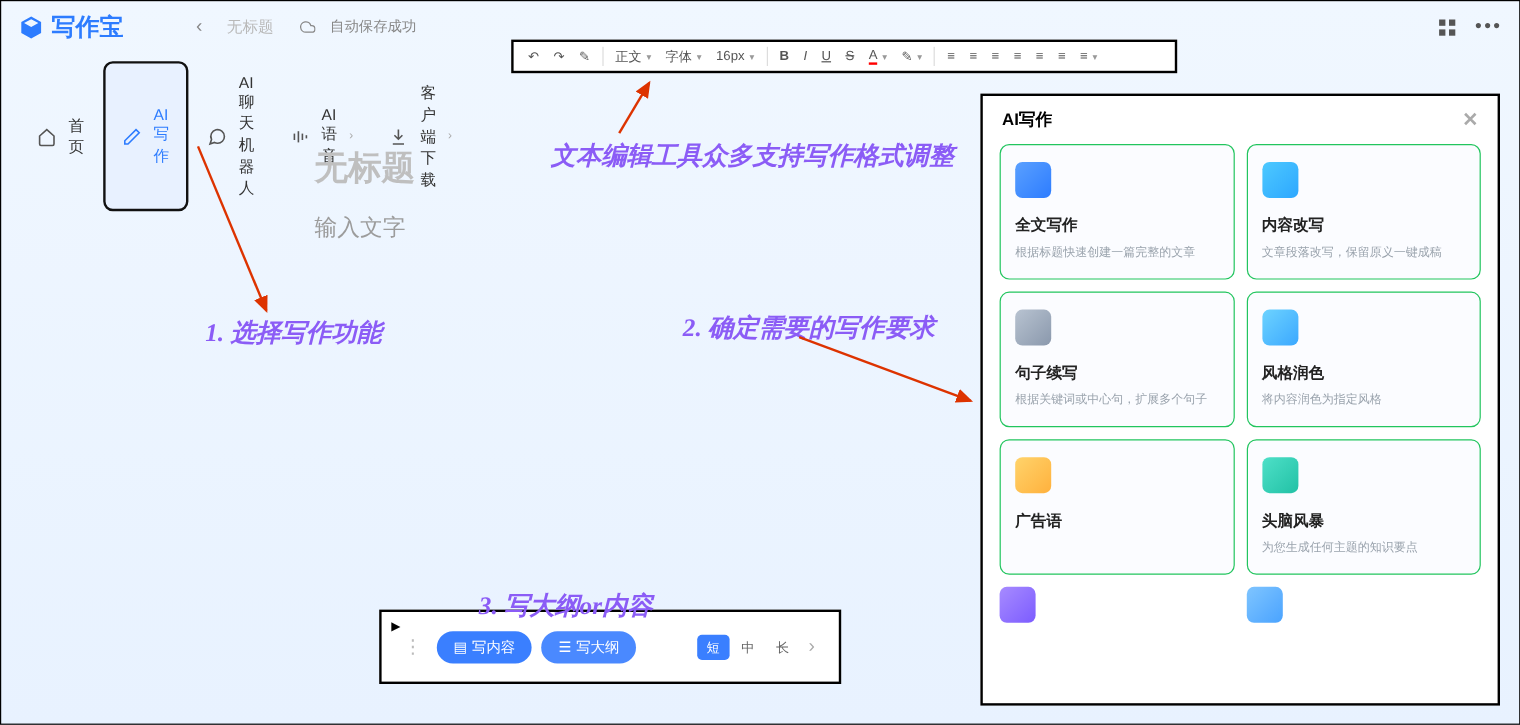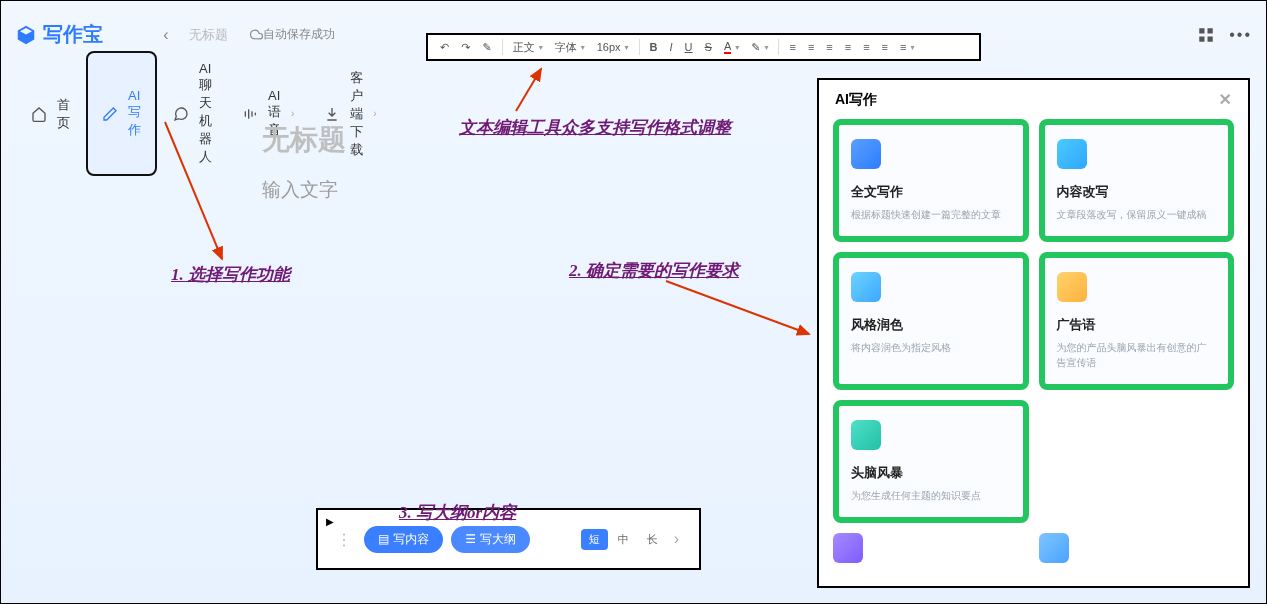--- a/index.html
+++ b/index.html
@@ -1,22 +1,22 @@
 <!DOCTYPE html>
 <html><head>
   <meta charset="utf-8">
   <style>
     * { box-sizing: border-box; margin: 0; padding: 0; }
     body { font-family: -apple-system, "PingFang SC", "Microsoft YaHei", sans-serif; background: linear-gradient(180deg,#f0f7ff 0%,#e8f2ff 100%); width:1267px; height:604px; overflow:hidden; position:relative; border:1px solid #000;}
-    .topbar { display:flex; align-items:center; padding: 20px 14px; gap:12px; }
+    .topbar { display:flex; align-items:center; padding: 8px 14px; gap:12px; }
     .logo { color:#2d7cff; font-weight:600; font-size:20px; display:flex; align-items:center; gap:6px;}
     .logo svg{width:22px;height:22px;}
     .back-btn{ width:22px;height:22px;display:flex;align-items:center;justify-content:center;color:#888;cursor:pointer;margin-left:40px;}
     .doc-name{color:#b9b9b9;font-size:13px;}
-    .save-status{color:#888;font-size:12px;display:flex;align-items:center;gap:0;margin-left:10px;}
+    .save-status{color:#888;font-size:12px;display:flex;align-items:center;gap:12px;margin-left:10px;}
     .topbar-right{margin-left:auto;display:flex;align-items:center;gap:14px;color:#555;}
     .top-icon{width:18px;height:18px;cursor:pointer;}
     .sidebar{ position:absolute; left:16px; top:50px; width:148px; display:flex;flex-direction:row;gap:2px;}
     .side-item{display:flex;align-items:center;gap:10px;padding:10px 14px;border-radius:8px;font-size:13px;color:#333;cursor:pointer;}
     .side-item.active{background:#e8f1ff;color:#2d7cff;border:2px solid #111;}
     .side-item:not(.active){background:transparent;}
     .side-item .chev{margin-left:auto;color:#aaa;font-size:10px;}
     .side-icon{width:16px;height:16px;flex-shrink:0;}
     .editor-toolbar{position:absolute;left:425px;top:32px;width:555px;height:28px;border:2px solid #000;background:#fff;display:flex;align-items:center;gap:4px;padding:0 8px;font-size:11px;color:#555;}
     .tool-sep{width:1px;height:16px;background:#ddd;margin:0 2px;}
@@ -32,40 +32,40 @@
     .pill.primary{background:#3a7fff;color:#fff;}
     .pill.secondary{background:#4a89ff;color:#fff;}
     .len-group{display:flex;align-items:center;gap:2px;margin-left:auto;}
     .len-btn{font-size:11px;color:#666;padding:3px 8px;border-radius:4px;cursor:pointer;}
     .len-btn.active{background:#3a7fff;color:#fff;}
     .len-next{color:#aaa;padding:3px 6px;cursor:pointer;}
     .ai-panel{position:absolute;left:816px;top:77px;width:433px;height:510px;border:2px solid #000;background:#fff;}
     .ai-head{display:flex;align-items:center;justify-content:space-between;padding:10px 16px;font-weight:600;font-size:14px;}
     .ai-close{color:#aaa;cursor:pointer;font-size:16px;}
     .ai-grid{display:grid;grid-template-columns:1fr 1fr;gap:10px;padding:0 14px;}
-    .ai-card{background:#fbfcff;border:6px solid #22c55e;border-radius:8px;padding:14px 12px;cursor:pointer;}
+    .ai-card{background:#fbfcff;border:1px solid #22c55e;border-radius:8px;padding:14px 12px;cursor:pointer;}
     .ai-card .ic{width:30px;height:30px;border-radius:6px;margin-bottom:14px;}
     .ai-card .ct{font-size:13px;font-weight:600;color:#222;margin-bottom:6px;}
     .ai-card .cd{font-size:10px;color:#9aa3ad;line-height:1.5;}
     .ic-blue{background:linear-gradient(135deg,#5aa0ff,#2d7cff);}
     .ic-cyan{background:linear-gradient(135deg,#4dc9ff,#2da7ff);}
     .ic-grey{background:linear-gradient(135deg,#b8c3d1,#8a98ac);}
     .ic-fold{background:linear-gradient(135deg,#6dd3ff,#3ba8ff);}
     .ic-yellow{background:linear-gradient(135deg,#ffd36b,#ffb13d);}
     .ic-teal{background:linear-gradient(135deg,#4ee0c8,#22c1a5);}
     .ic-purple{background:linear-gradient(135deg,#a78bff,#7c5cff);}
     .ic-lightblue{background:linear-gradient(135deg,#7fc5ff,#4aa3ff);}
     .ai-row-partial{display:grid;grid-template-columns:1fr 1fr;gap:10px;padding:10px 14px 0;}
     .partial-ic{width:30px;height:30px;border-radius:6px;}
     
-    .anno{position:absolute;color:#701a75;font-style:italic;font-family:"KaiTi","STKaiti",serif;font-size:17px;text-decoration:underline;font-weight:600;pointer-events:none;}
+    .anno{position:absolute;color:#8b5cf6;font-style:italic;font-family:"KaiTi","STKaiti",serif;font-size:21px;font-weight:600;pointer-events:none;}
     .anno1{left:140px;top:262px;margin-left:30px;}
     .anno2{left:458px;top:115px;}
     .anno3{left:568px;top:258px;}
-    .anno4{left:398px;top:500px;text-align:right;}
+    .anno4{left:398px;top:490px;text-align:right;}
     .arrow{position:absolute;pointer-events:none;}
   </style>
 </head>
 <body>
 
 <div class="topbar">
   <div class="logo">
     <svg viewBox="0 0 24 24" fill="#2d7cff">
         <path d="M12 2L3 7v10l9 5 9-5V7l-9-5zm0 2.3l6.5 3.6L12 11.5 5.5 7.9 12 4.3z"></path>
       </svg>
@@ -197,28 +197,32 @@
       <div class="ic ic-blue"></div>
       <div class="ct">全文写作</div>
       <div class="cd">根据标题快速创建一篇完整的文章</div>
     </div>
     <div class="ai-card">
       <div class="ic ic-cyan"></div>
       <div class="ct">内容改写</div>
       <div class="cd">文章段落改写，保留原义一键成稿</div>
     </div>
     <div class="ai-card">
+      <div class="ic ic-grey"></div>
+      <div class="ct">句子续写</div>
+      <div class="cd">根据关键词或中心句，扩展多个句子</div>
+    </div>
+    <div class="ai-card">
       <div class="ic ic-fold"></div>
       <div class="ct">风格润色</div>
       <div class="cd">将内容润色为指定风格</div>
     </div>
     <div class="ai-card">
       <div class="ic ic-yellow"></div>
       <div class="ct">广告语</div>
-      <div class="cd">为您的产品头脑风暴出有创意的广告宣传语</div>
     </div>
     <div class="ai-card">
       <div class="ic ic-teal"></div>
       <div class="ct">头脑风暴</div>
       <div class="cd">为您生成任何主题的知识要点</div>
     </div>
   </div>
   <div class="ai-row-partial">
     <div>
         <div class="partial-ic ic-purple"></div>

